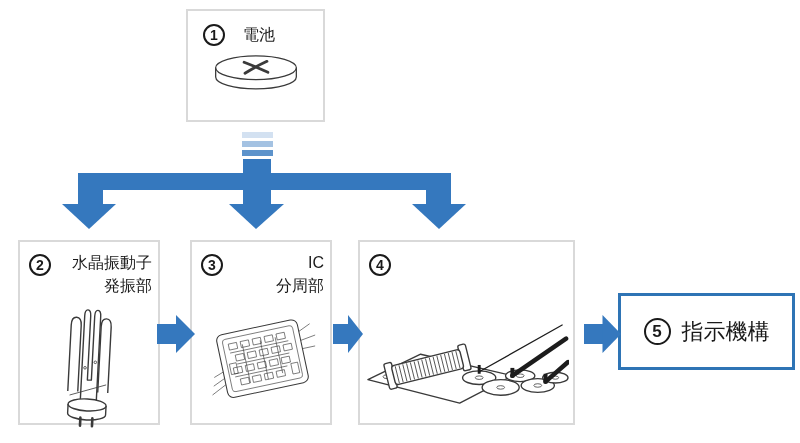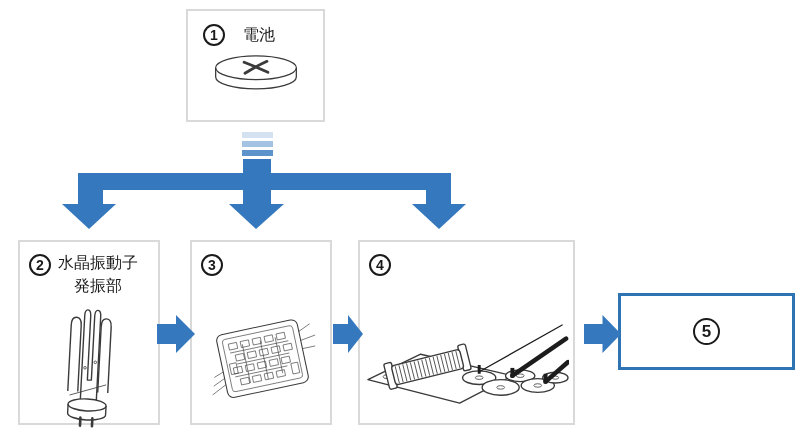--- a/index.html
+++ b/index.html
@@ -18,21 +18,21 @@
     display:inline-flex;align-items:center;justify-content:center;flex:0 0 auto;
     width:22px;height:22px;border:2px solid #1a1a1a;border-radius:50%;
     font-weight:bold;font-size:14px;background:#fff;box-sizing:border-box;line-height:1;
   }
   .num.big{width:27px;height:27px;font-size:17px;}
   .hdr-inline{display:flex;align-items:center;gap:18px;padding:13px 0 0 15px;}
   .hdr-inline .t{font-size:16px;}
   .hdr{position:relative;padding-top:9px;min-height:56px;}
   .hdr .num{position:absolute;left:9px;top:12px;}
   .hdr .t{
-    display:block;text-align:center;font-size:16px;line-height:23px;
+    display:block;text-align:right;font-size:16px;line-height:23px;
     white-space:pre-line;padding:0 6px 0 24px;
   }
   .center5{display:flex;align-items:center;justify-content:center;gap:11px;height:100%;}
   .center5 .t{font-size:22px;}
   .illus{display:block;margin:0 auto;}
   svg .arr{fill:var(--c-arrow);}
   svg .d1{fill:var(--c-arrow);opacity:.22;}
   svg .d2{fill:var(--c-arrow);opacity:.45;}
   svg .d3{fill:var(--c-arrow);opacity:.8;}
   svg .ln{stroke:var(--c-ink);fill:none;stroke-width:1.4;stroke-linecap:round;stroke-linejoin:round;}
@@ -87,20 +87,22 @@
       <path class="lnf" d="M11,97 L11,106 A19,6 0 0 0 49,106 L49,97"></path>
       <ellipse class="lnf" cx="30" cy="97" rx="19" ry="6"></ellipse>
       <path class="ln" style="stroke-width:2.6" d="M24,110 L24,118 M36,110 L36,118"></path>
     </g>
   </svg>
 </div>
 
 <div class="box" style="left:190px;top:240px;width:142px;height:185px;">
   <div class="hdr">
     <span class="num">3</span>
+    <span class="t">IC
+分周部</span>
   </div>
   <svg class="illus" width="122" height="96" viewBox="0 0 160 120" style="margin-top:4px;">
     <g transform="rotate(-12 80 60)">
       <path class="thin" d="M35,72 L12,82 M35,80 L8,93 M35,64 L15,71 M129,38 L152,28 M129,48 L156,44 M129,58 L153,58"></path>
       <circle class="thin" cx="35" cy="72" r="1.6"></circle>
         <circle class="thin" cx="35" cy="80" r="1.6"></circle>
         <circle class="thin" cx="35" cy="64" r="1.6"></circle>
       <circle class="thin" cx="129" cy="38" r="1.6"></circle>
         <circle class="thin" cx="129" cy="48" r="1.6"></circle>
         <circle class="thin" cx="129" cy="58" r="1.6"></circle>
@@ -162,20 +164,21 @@
     <line class="blk" style="stroke-width:4.6" x1="152" y1="58" x2="207" y2="20"></line>
     <rect fill="#1c1c1c" x="150" y="50" width="4" height="10"></rect>
     <line class="blk" style="stroke-width:4.6" x1="186" y1="64" x2="209" y2="44"></line>
     <rect fill="#1c1c1c" x="184" y="56" width="4" height="10"></rect>
   </svg>
 </div>
 
 <div class="box highlight" style="left:618px;top:293px;width:177px;height:77px;">
   <div class="center5">
     <span class="num big">5</span>
+    <span class="t">指示機構</span>
   </div>
 </div>
 
 <svg class="layer" style="left:157px;top:315px;width:38px;height:38px;" viewBox="0 0 38 38" preserveAspectRatio="none">
   <rect class="arr" x="0" y="9" width="20" height="20"></rect>
     <polygon class="arr" points="19,0 38,19 19,38"></polygon>
 </svg>
 <svg class="layer" style="left:333px;top:315px;width:30px;height:38px;" viewBox="0 0 38 38" preserveAspectRatio="none">
   <rect class="arr" x="0" y="9" width="20" height="20"></rect>
     <polygon class="arr" points="19,0 38,19 19,38"></polygon>

